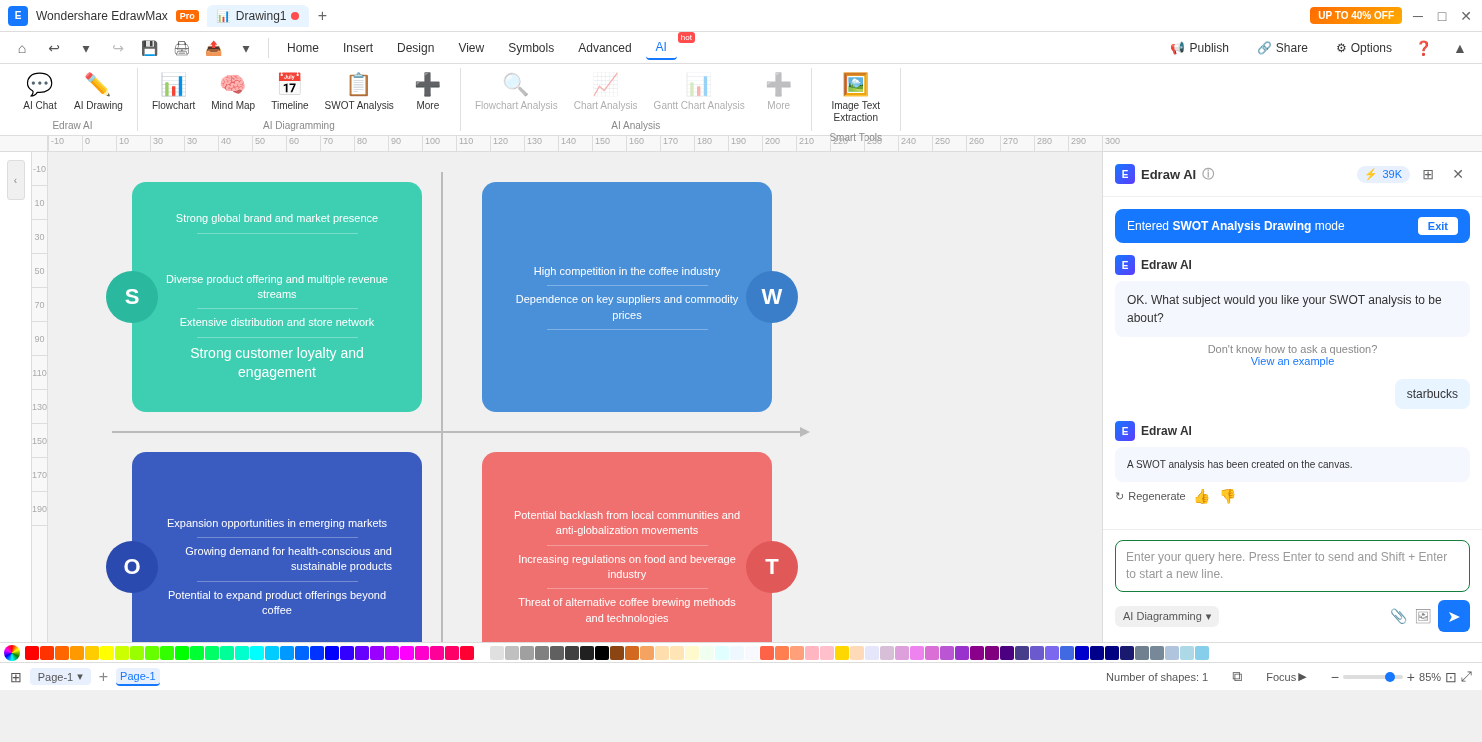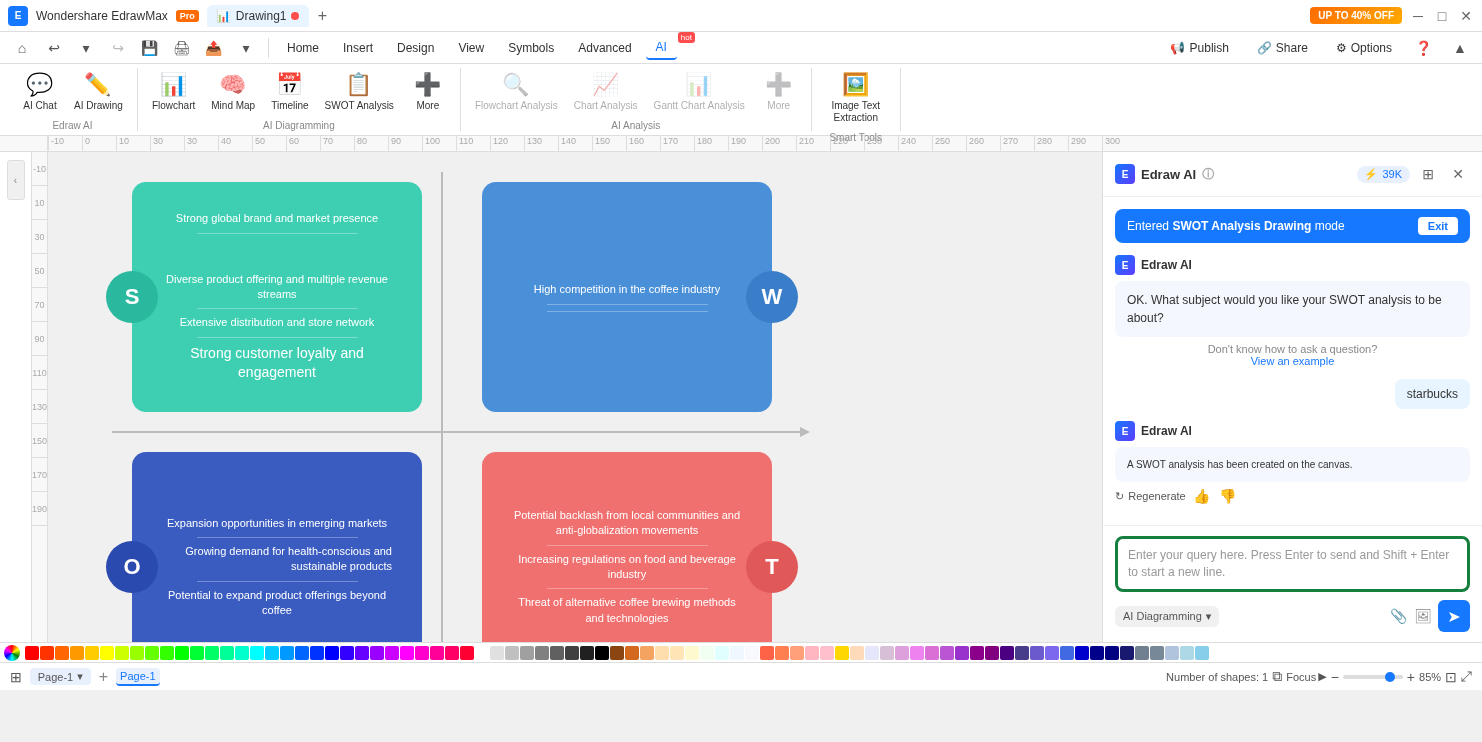--- a/index.html
+++ b/index.html
@@ -340,20 +340,21 @@
           <div style="width:70%;height:1px;background:rgba(255,255,255,0.3);margin:0 auto;"></div>
           <div style="font-size:11px;color:#fff;text-align:center;line-height:1.4;">Extensive distribution and store network</div>
           <div style="width:70%;height:1px;background:rgba(255,255,255,0.3);margin:0 auto;"></div>
           <div style="font-size:14px;color:#fff;text-align:center;line-height:1.4;">Strong customer loyalty and engagement</div>
         </div>
 
         <div style="position:absolute;top:10px;right:30px;width:290px;height:230px;background:#4a90d9;border-radius:14px;padding:20px 30px;display:flex;flex-direction:column;justify-content:center;gap:6px;">
           <div style="position:absolute;right:-26px;top:50%;transform:translateY(-50%);width:52px;height:52px;border-radius:50%;background:#3a7ec9;display:flex;align-items:center;justify-content:center;font-size:22px;font-weight:bold;color:#fff;">W</div>
           <div style="font-size:11px;color:#fff;text-align:center;line-height:1.4;">High competition in the coffee industry</div>
           <div style="width:70%;height:1px;background:rgba(255,255,255,0.3);margin:0 auto;"></div>
+          <div style="font-size:11px;color:#fff;text-align:center;line-height:1.4;">Dependence on key suppliers and commodity prices</div>
           <div style="width:70%;height:1px;background:rgba(255,255,255,0.3);margin:0 auto;"></div>
         </div>
 
         <div style="position:absolute;bottom:10px;left:50px;width:290px;height:230px;background:#3a5bbf;border-radius:14px;padding:20px 30px;display:flex;flex-direction:column;justify-content:center;gap:6px;">
           <div style="position:absolute;left:-26px;top:50%;transform:translateY(-50%);width:52px;height:52px;border-radius:50%;background:#2a4aaf;display:flex;align-items:center;justify-content:center;font-size:22px;font-weight:bold;color:#fff;">O</div>
           <div style="font-size:11px;color:#fff;text-align:center;line-height:1.4;">Expansion opportunities in emerging markets</div>
           <div style="width:70%;height:1px;background:rgba(255,255,255,0.3);margin:0 auto;"></div>
           <div style="font-size:11px;color:#fff;text-align:right;line-height:1.4;">Growing demand for health-conscious and sustainable products</div>
           <div style="width:70%;height:1px;background:rgba(255,255,255,0.3);margin:0 auto;"></div>
           <div style="font-size:11px;color:#fff;text-align:center;line-height:1.4;">Potential to expand product offerings beyond coffee</div>
@@ -425,21 +426,21 @@
               <span>↻</span>
               <span>Regenerate</span>
             </div>
             <div class="thumbs-btn">👍</div>
             <div class="thumbs-btn">👎</div>
           </div>
         </div>
       </div>
 
       <div id="ai-input-area" style="border-top:1px solid #eee;padding:10px 12px;">
-        <div class="ai-input-box" style="border:3px solid #15803d;border-radius:8px;padding:8px 10px;min-height:50px;font-size:12px;color:#999;line-height:1.4;">Enter your query here. Press Enter to send and Shift + Enter to start a new line.</div>
+        <div class="ai-input-box" style="border:1px solid #15803d;border-radius:8px;padding:8px 10px;min-height:50px;font-size:12px;color:#999;line-height:1.4;">Enter your query here. Press Enter to send and Shift + Enter to start a new line.</div>
         <div class="ai-input-footer" style="display:flex;align-items:center;justify-content:space-between;margin-top:8px;">
           <div class="ai-mode-selector" style="display:flex;align-items:center;gap:4px;background:#f0f0f0;border-radius:6px;padding:4px 8px;cursor:pointer;font-size:11px;color:#555;">
             <span>AI Diagramming</span>
             <span>▾</span>
           </div>
           <div style="display:flex;align-items:center;gap:6px;">
             <div style="cursor:pointer;color:#888;font-size:14px;">📎</div>
             <div style="cursor:pointer;color:#888;font-size:14px;">🖼</div>
             <div class="ai-send-btn" style="width:32px;height:32px;background:#1677ff;border-radius:6px;display:flex;align-items:center;justify-content:center;color:#fff;cursor:pointer;font-size:16px;">➤</div>
           </div>
@@ -537,21 +538,21 @@
 <div id="bottom-bar" style="height:28px;background:#fff;border-top:1px solid #ddd;display:flex;align-items:center;justify-content:space-between;padding:0 10px;font-size:11px;color:#555;">
   <div class="bottom-left" style="display:flex;align-items:center;gap:8px;">
     <div style="cursor:pointer;font-size:14px;">⊞</div>
     <div class="page-tab" style="display:flex;align-items:center;gap:4px;padding:2px 8px;background:#e8f0fe;border-radius:4px;cursor:pointer;">
       <span>Page-1</span>
       <span>▾</span>
     </div>
     <div style="cursor:pointer;font-size:16px;color:#888;">+</div>
     <span class="page-tab active" style="color:#1677ff;cursor:pointer;border-bottom:2px solid #1677ff;padding:2px 4px;">Page-1</span>
   </div>
-  <div class="bottom-right" style="display:flex;align-items:center;gap:4px;">
+  <div class="bottom-right" style="display:flex;align-items:center;gap:24px;">
     <span>Number of shapes: 1</span>
     <div style="cursor:pointer;font-size:14px;">⧉</div>
     <div style="cursor:pointer;display:flex;align-items:center;gap:2px;">
       <span>Focus</span>
       <span>▶</span>
     </div>
     <div class="zoom-control" style="display:flex;align-items:center;gap:4px;">
       <span class="zoom-btn" style="cursor:pointer;">−</span>
       <span style="width:60px;height:4px;background:#ddd;border-radius:2px;cursor:pointer;display:inline-block;position:relative;">
         <span style="position:absolute;left:70%;top:-3px;width:10px;height:10px;border-radius:50%;background:#1677ff;"></span>

